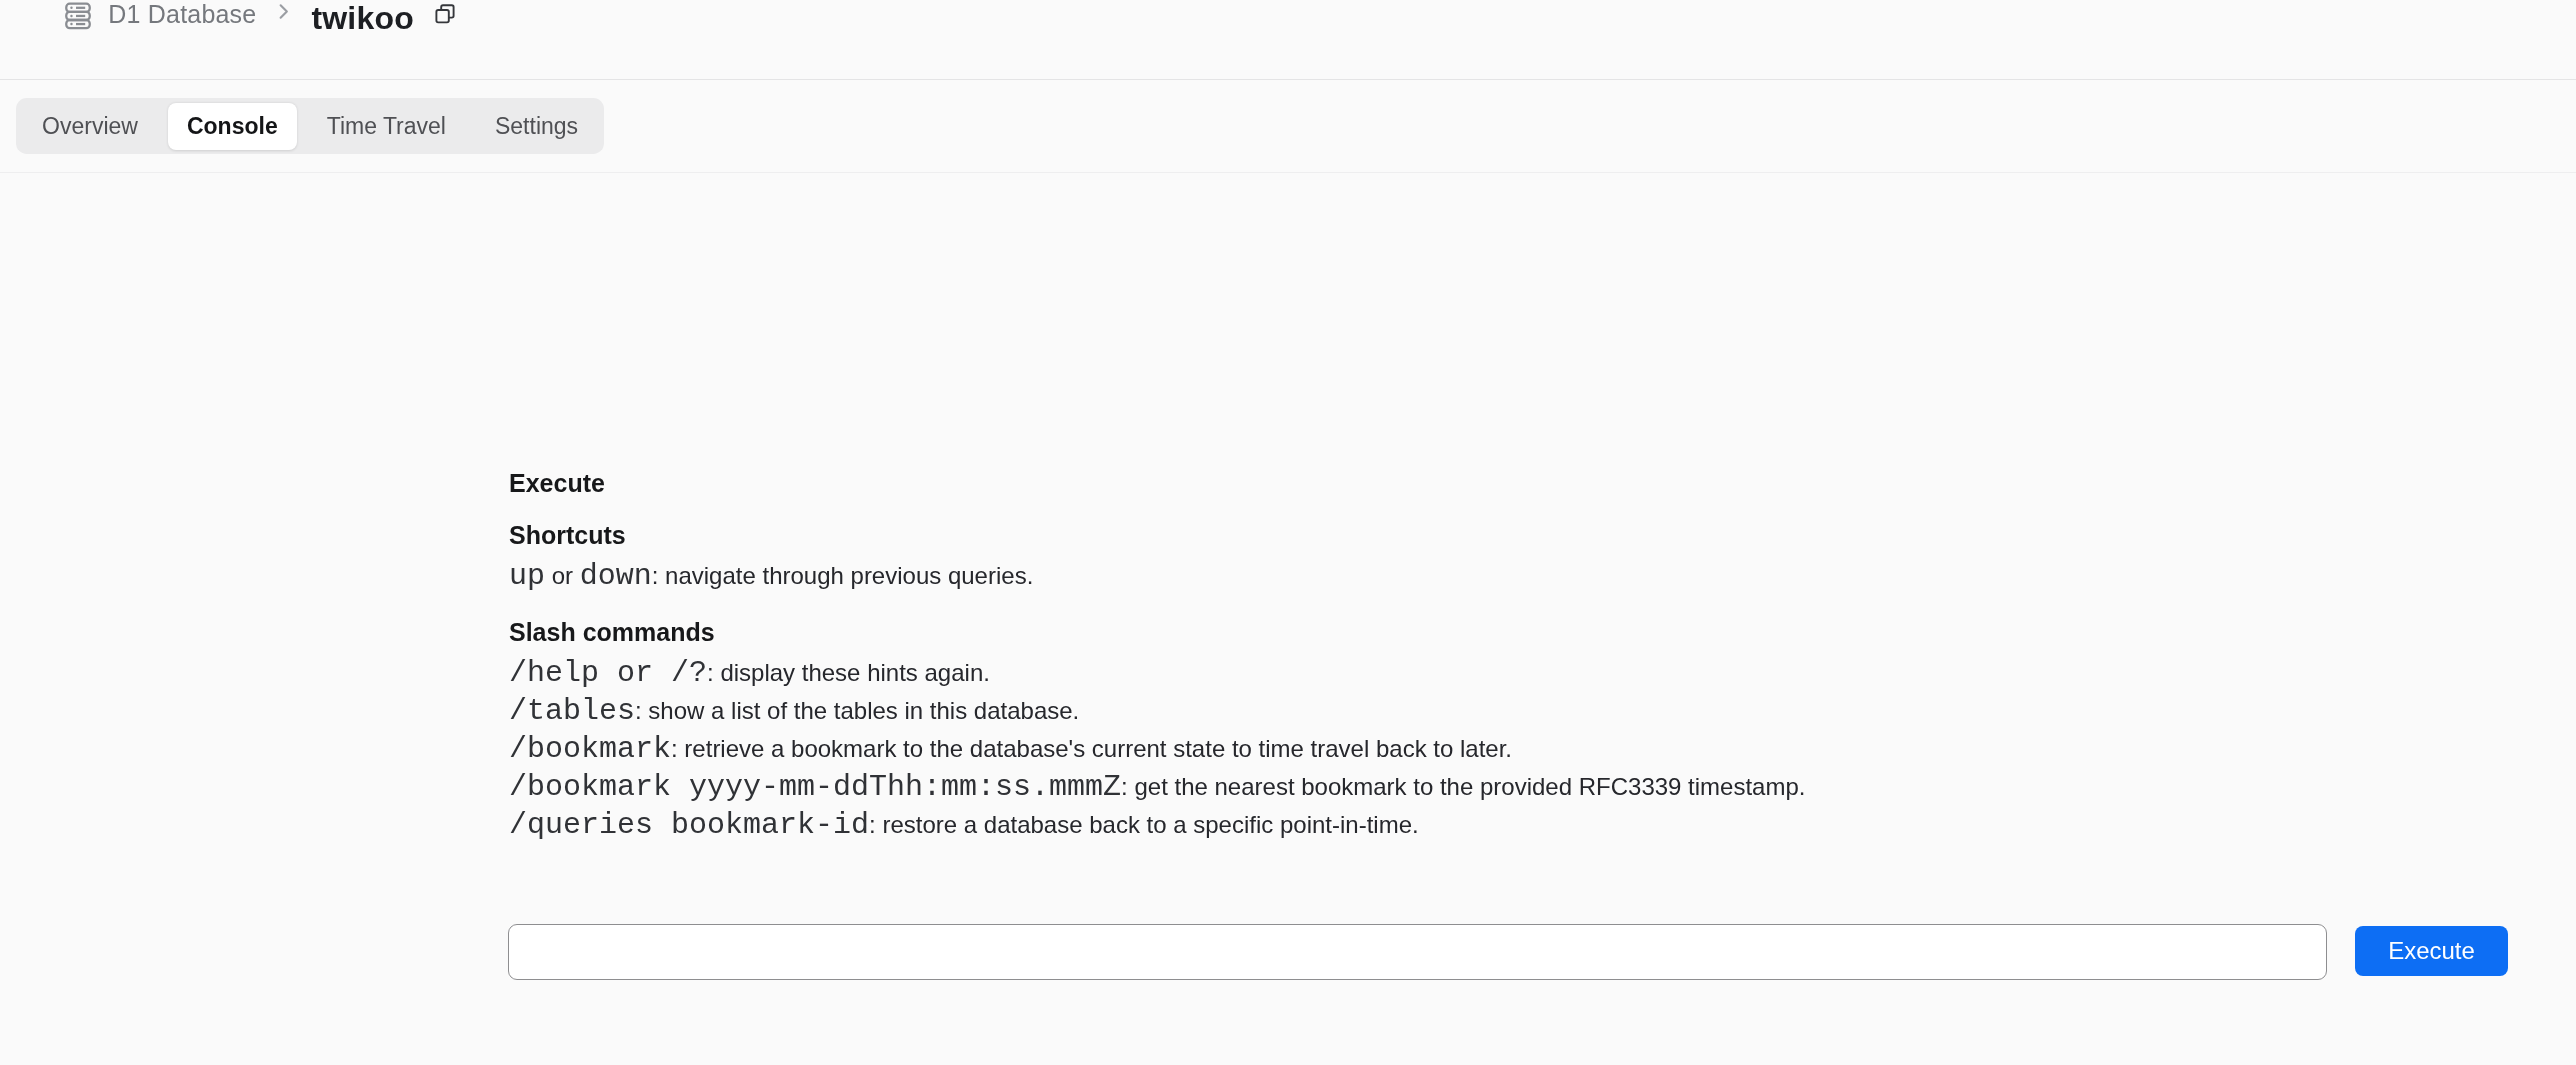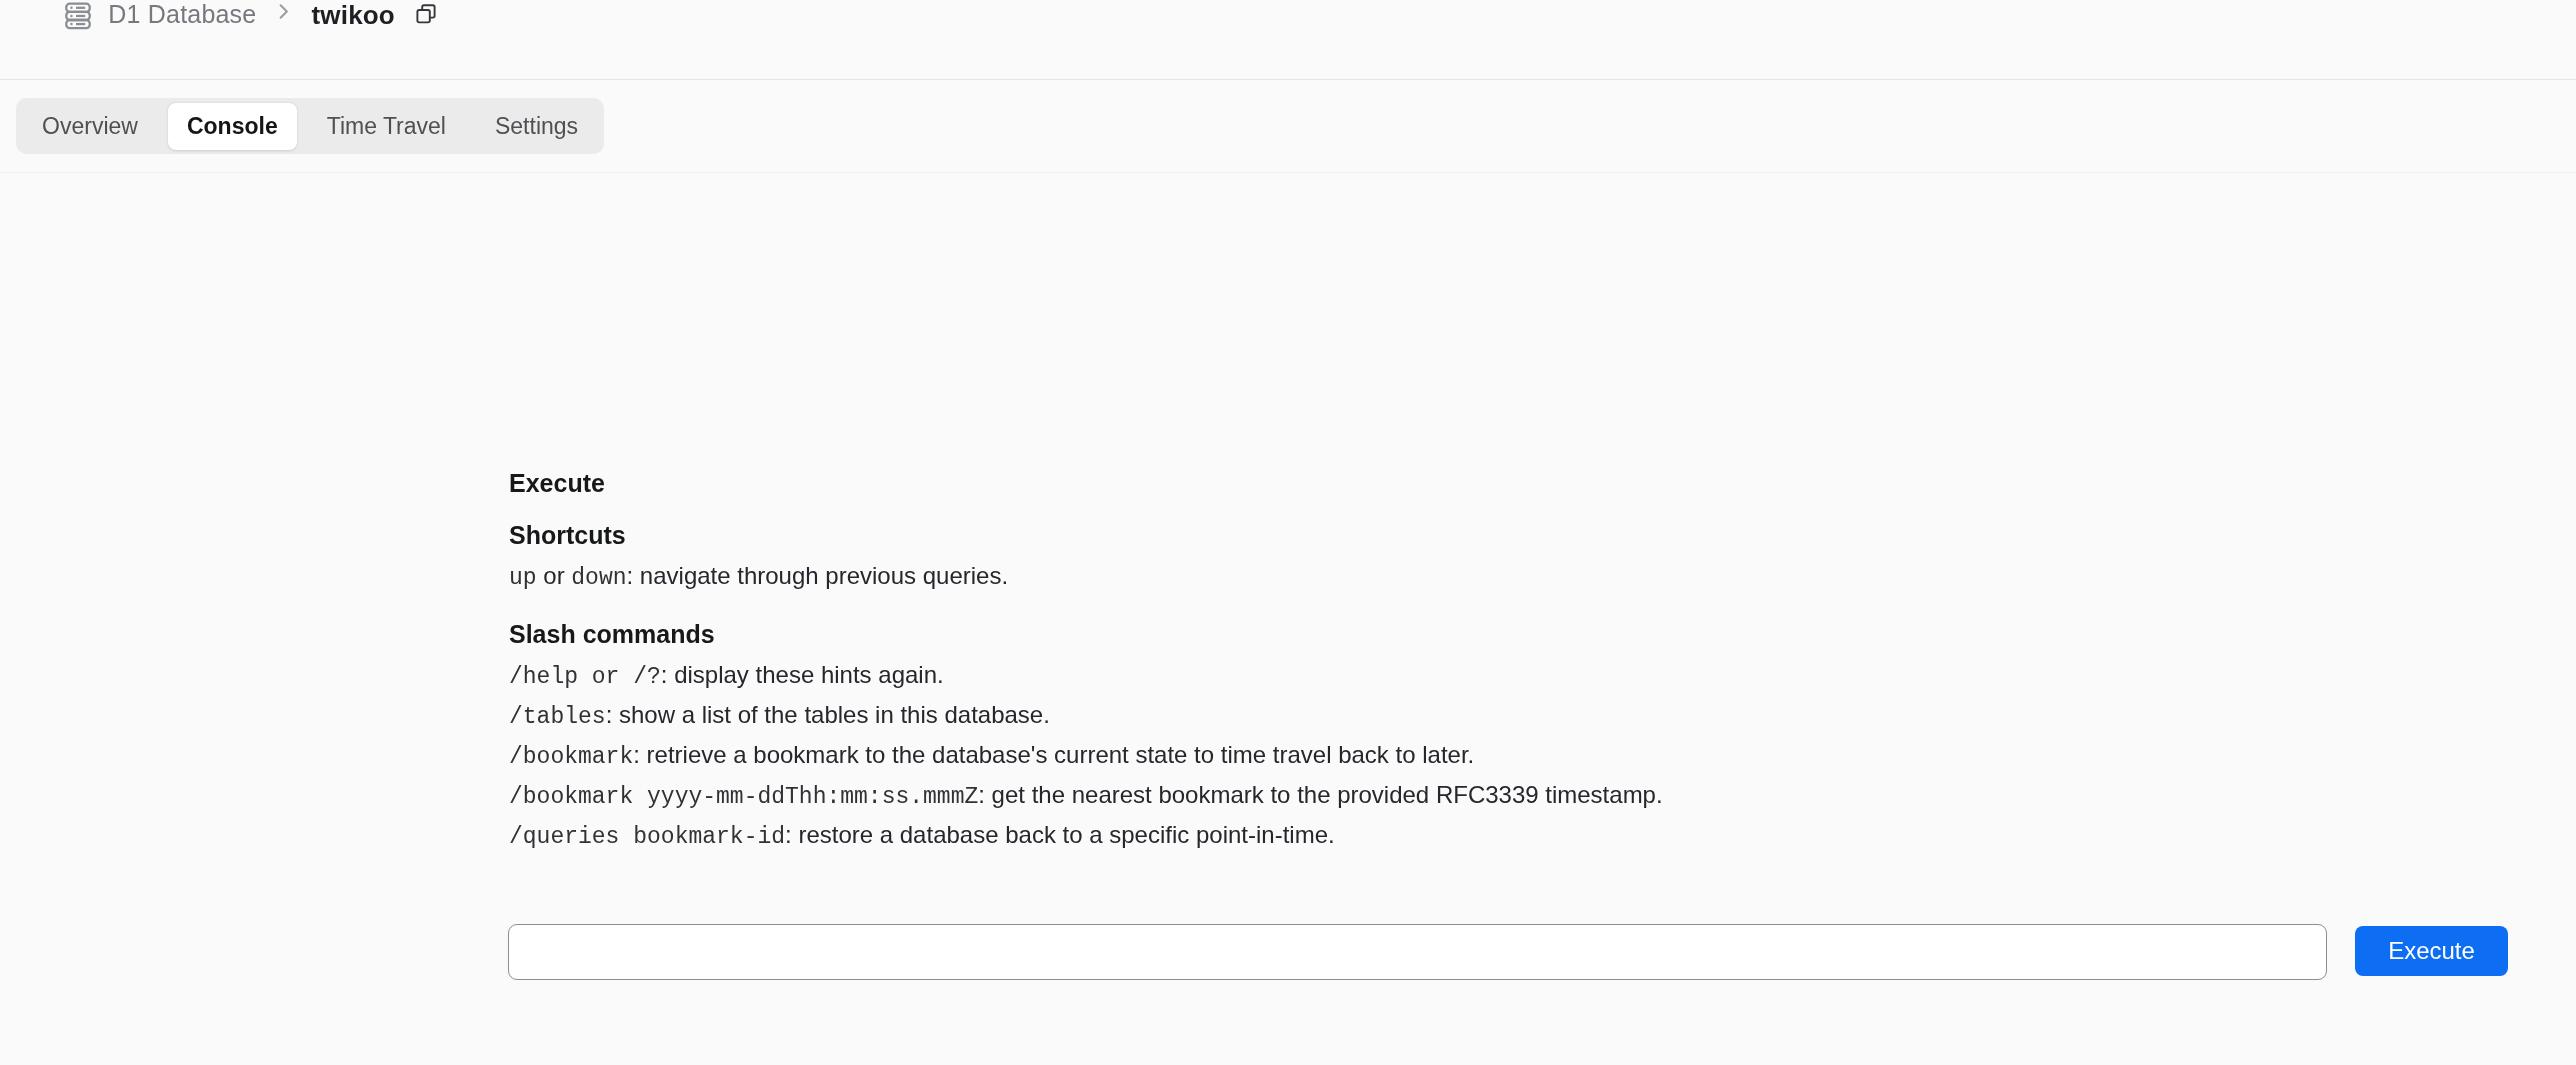--- a/index.html
+++ b/index.html
@@ -23,21 +23,21 @@
     padding-left:62px;box-sizing:border-box;
     background:#fafafa;
   }
   .crumb-icon{width:32px;height:32px;flex:0 0 auto;margin-right:14.3px;display:block;}
   .crumb-root{
     font-size:25px;color:#75787d;letter-spacing:0.2px;
     cursor:pointer;
   }
   .crumb-sep{width:23px;height:23px;margin:0 16px;display:block;}
   .crumb-current{
-    font-size:26px;color:#1d1f23;font-weight:600;letter-spacing:0.2px;
+    font-size:32px;color:#1d1f23;font-weight:600;letter-spacing:0.2px;
   }
   .copy-btn{
     margin-left:18px;width:27px;height:27px;display:flex;align-items:center;justify-content:center;
     background:none;border:none;padding:0;cursor:pointer;
   }
   .copy-btn svg{width:24px;height:24px;display:block;}
 
   
   .tabrow{
     position:absolute;left:0;top:82px;width:100%;height:91px;
@@ -69,21 +69,21 @@
   .hints h3{
     margin:0;font-size:25px;line-height:30px;font-weight:700;color:#17181a;
   }
   .hints h3 + .hint-line{margin-top:7.1px;}
   .hints .section-gap{margin-top:22px;}
   .hint-line{
     margin:0;font-size:24px;line-height:38px;color:#26272c;
   }
   .mono{
     font-family:"Liberation Mono","DejaVu Sans Mono",monospace;
-    font-size:23px;color:#303236;
+    font-size:30px;color:#303236;
   }
 
   
   .sql-input{
     position:absolute;left:508px;top:924px;width:1819px;height:56px;
     box-sizing:border-box;
     border:1.8px solid #8e8e90;border-radius:9px;
     background:#ffffff;
     font-size:24px;color:#1d1f23;padding:0 21.4px;
     font-family:"Liberation Mono","DejaVu Sans Mono",monospace;

